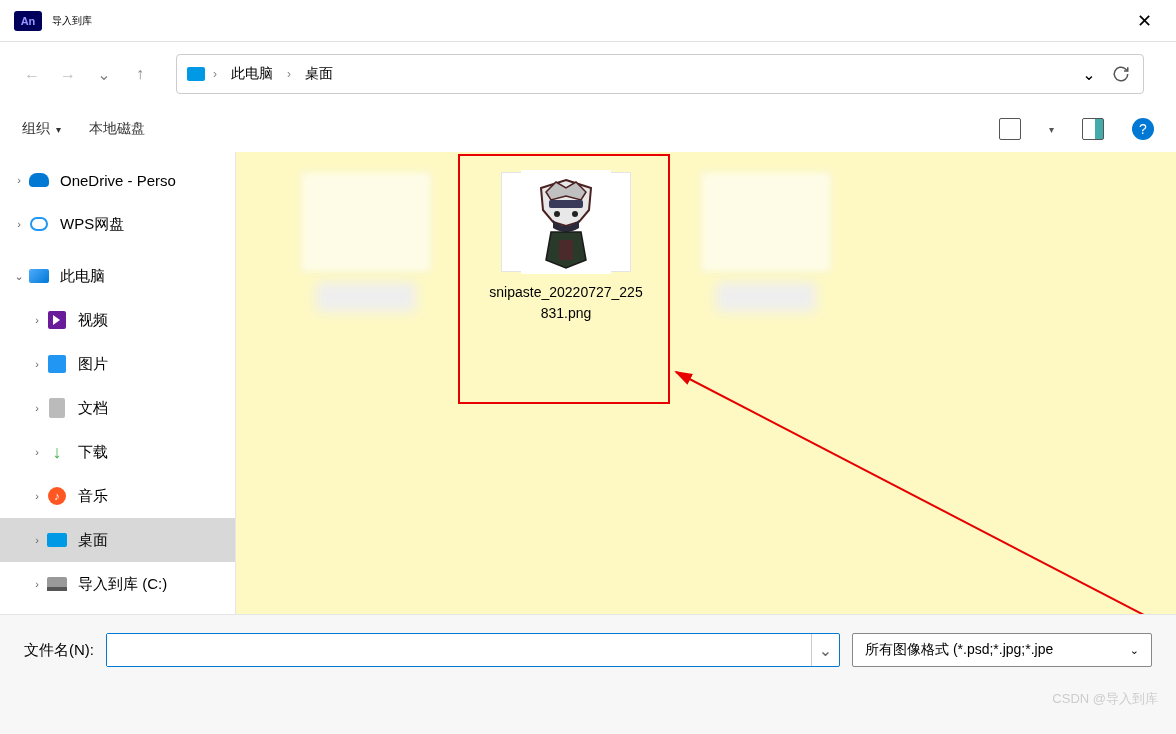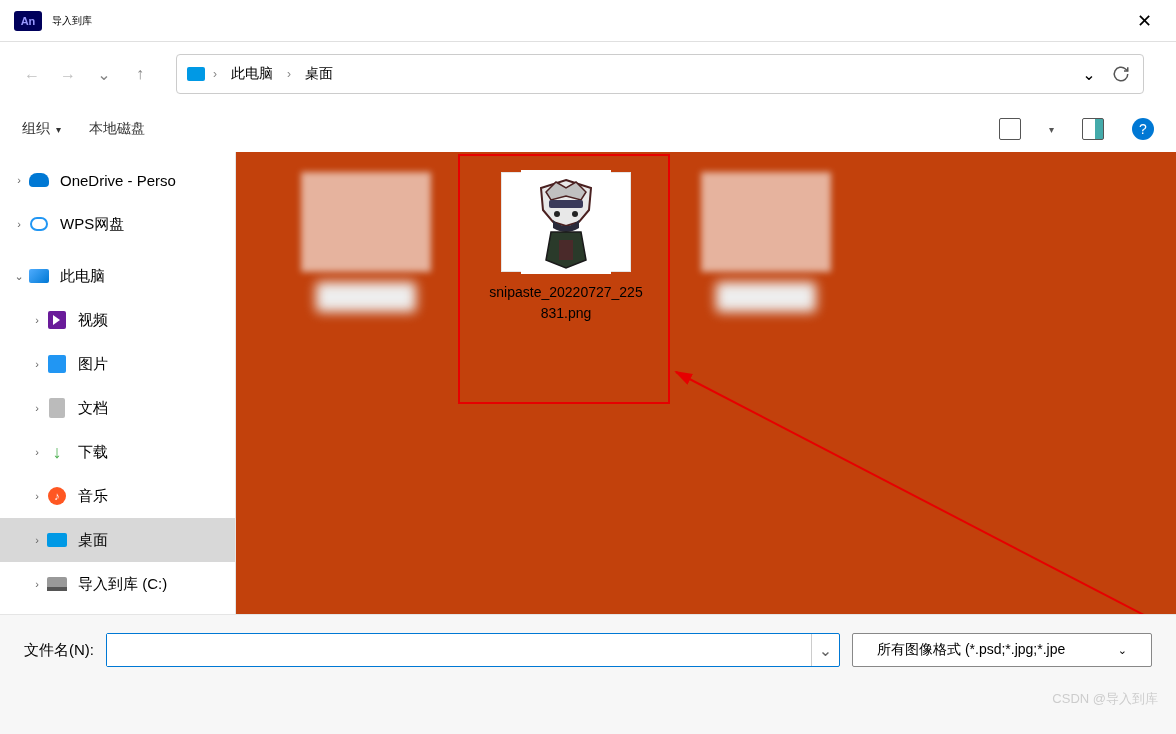--- a/index.html
+++ b/index.html
@@ -46,40 +46,40 @@
 .ico-video { width: 18px; height: 18px; background: #6a1b9a; border-radius: 2px; position: relative; }
 .ico-video::after { content:""; position:absolute; left:5px; top:4px; border-left:7px solid #fff; border-top:5px solid transparent; border-bottom:5px solid transparent; }
 .ico-image { width: 18px; height: 18px; background: #2196f3; border-radius: 2px; }
 .ico-doc { width: 16px; height: 20px; background: #bbb; border-radius: 2px; }
 .ico-download { color: #4caf50; font-size: 18px; font-weight: bold; }
 .ico-music { width: 18px; height: 18px; background: #ff5722; border-radius: 50%; color:#fff; font-size:11px; display:flex;align-items:center;justify-content:center; }
 .ico-desktop { width: 20px; height: 14px; background: #0099e5; border-radius: 2px; }
 .ico-disk { width: 20px; height: 14px; background: #999; border-radius: 2px; position:relative; }
 .ico-disk::after{content:"";position:absolute;bottom:0;left:0;right:0;height:4px;background:#555;}
 
-.content { flex: 1; padding: 20px 20px; position: relative; background: #c2410c; }
+.content { flex: 1; padding: 20px 20px; position: relative; background: #fef9c3; }
 .file-grid { display: flex; gap: 40px; flex-wrap: wrap; padding-left: 30px; }
 .file-item { width: 160px; display: flex; flex-direction: column; align-items: center; cursor: pointer; }
 .file-thumb { width: 130px; height: 100px; border: 1px solid #e5e5e5; background: #fafafa; display: flex; align-items: center; justify-content: center; margin-bottom: 10px; }
 .file-thumb.blur { filter: blur(3px); opacity: 0.6; background:#fff; }
 .file-label { font-size: 14px; text-align: center; line-height: 1.5; word-break: break-all; }
 .file-label.blur { filter: blur(6px); background:#eee; width:100px; height:30px; border-radius:4px; }
 
 .avatar-thumb { width: 90px; height: 104px; }
 .highlight-box { position: absolute; border: 2px solid #e60000; left: 222px; top: 2px; width: 212px; height: 250px; pointer-events: none; }
 .arrow-svg { position: absolute; left: 430px; top: 210px; width: 640px; height: 300px; pointer-events: none; }
 
 
 .bottom { position: absolute; left: 0; right: 0; bottom: 0; height: 120px; border-top: 1px solid #e5e5e5; background: #f7f7f7; padding: 18px 24px; }
 .filerow { display: flex; align-items: center; gap: 12px; margin-bottom: 14px; }
 .file-label-txt { font-size: 15px; text-align: right; }
 .file-input-wrap { flex:1; display:flex; border: 1px solid #888; border-radius:2px; background:#fff; }
 .file-input-wrap input { flex:1; border:none; outline:none; padding:0 8px; height:32px; }
 .file-input-wrap .dd { width:28px; display:flex;align-items:center;justify-content:center;color:#666;cursor:pointer;border-left:1px solid #ccc; }
-.filter-select { width: 300px; height: 34px; border: 1px solid #888; border-radius: 2px; background: #fff; display: flex; align-items: center; padding: 0 24px; font-size: 14px; cursor: pointer; justify-content: space-between; }
+.filter-select { width: 300px; height: 34px; border: 1px solid #888; border-radius: 2px; background: #fff; display: flex; align-items: center; padding: 0 12px; font-size: 14px; cursor: pointer; justify-content: space-between; }
 .btnrow { display: flex; justify-content: flex-end; gap: 16px; }
 .btn { min-width: 116px; height: 36px; border: 1px solid #888; background: #fdfdfd; font-size: 15px; cursor: pointer; border-radius: 2px; }
 .btn.primary { border: 2px solid #0078d4; }
 
 .watermark { position: absolute; right: 18px; bottom: 26px; font-size: 13px; color: #bbb; opacity: 0.7; pointer-events: none; }
 </style>
 </head>
 <body>
 
 <div class="titlebar">

